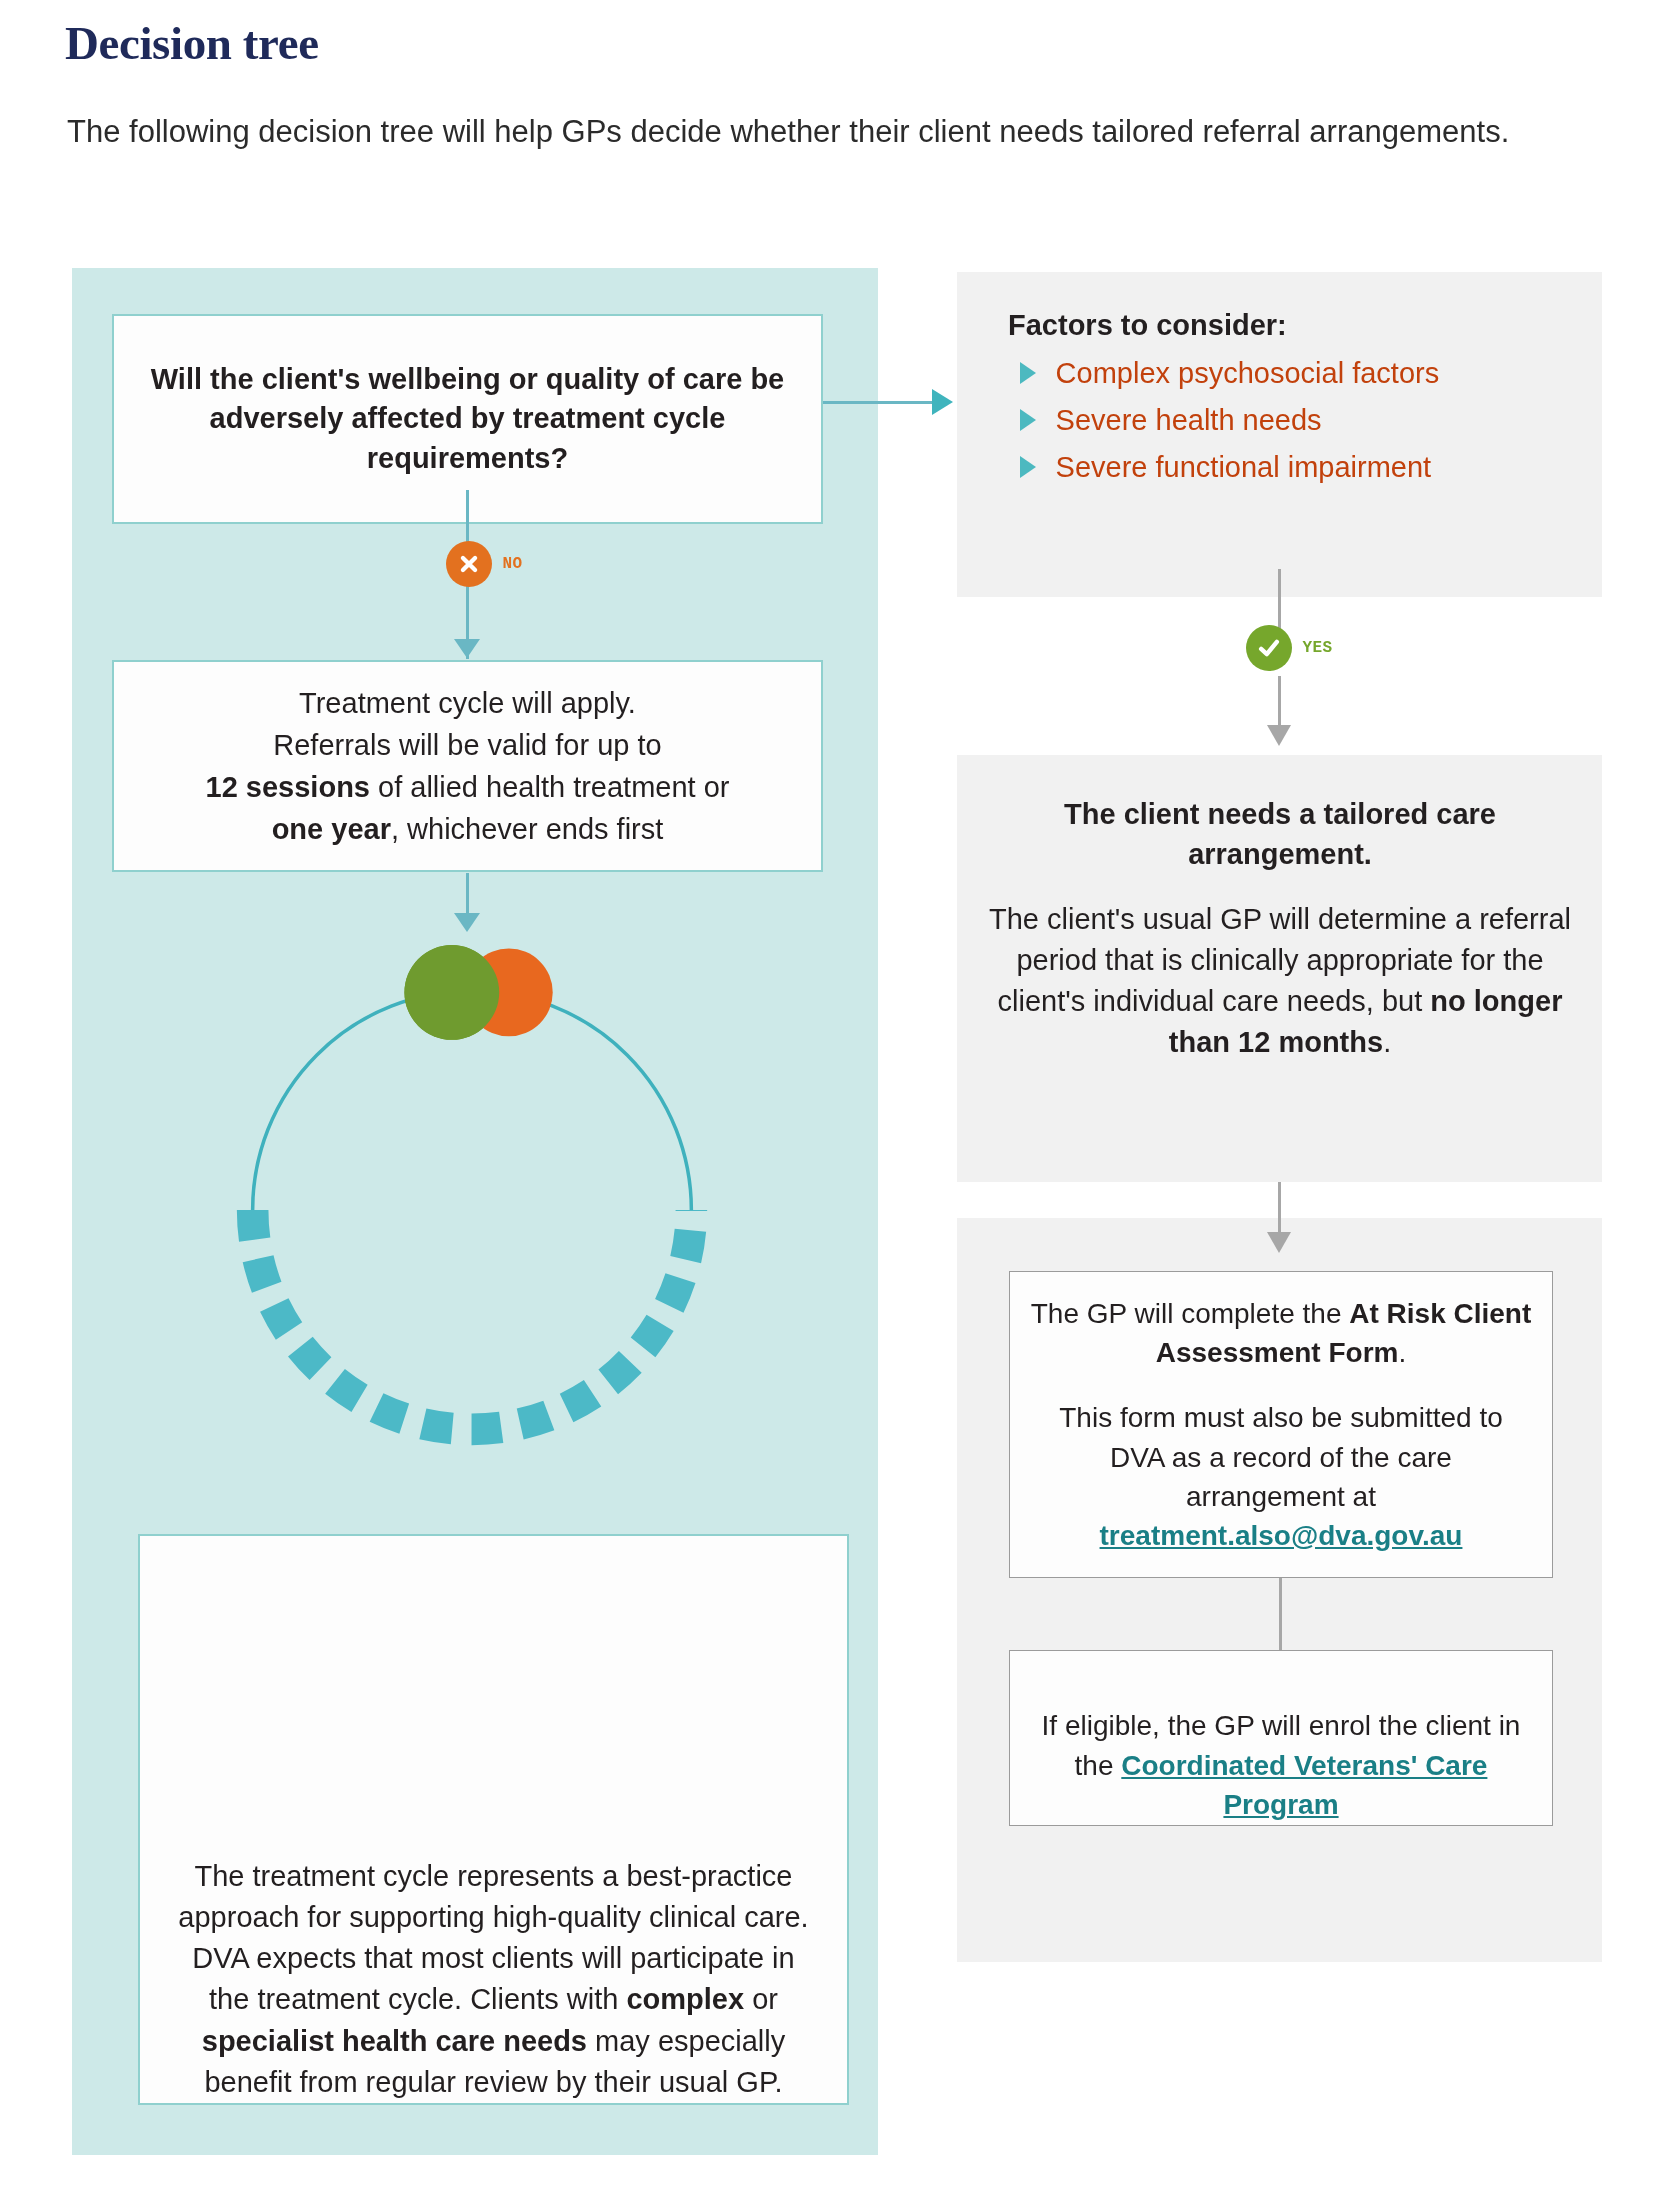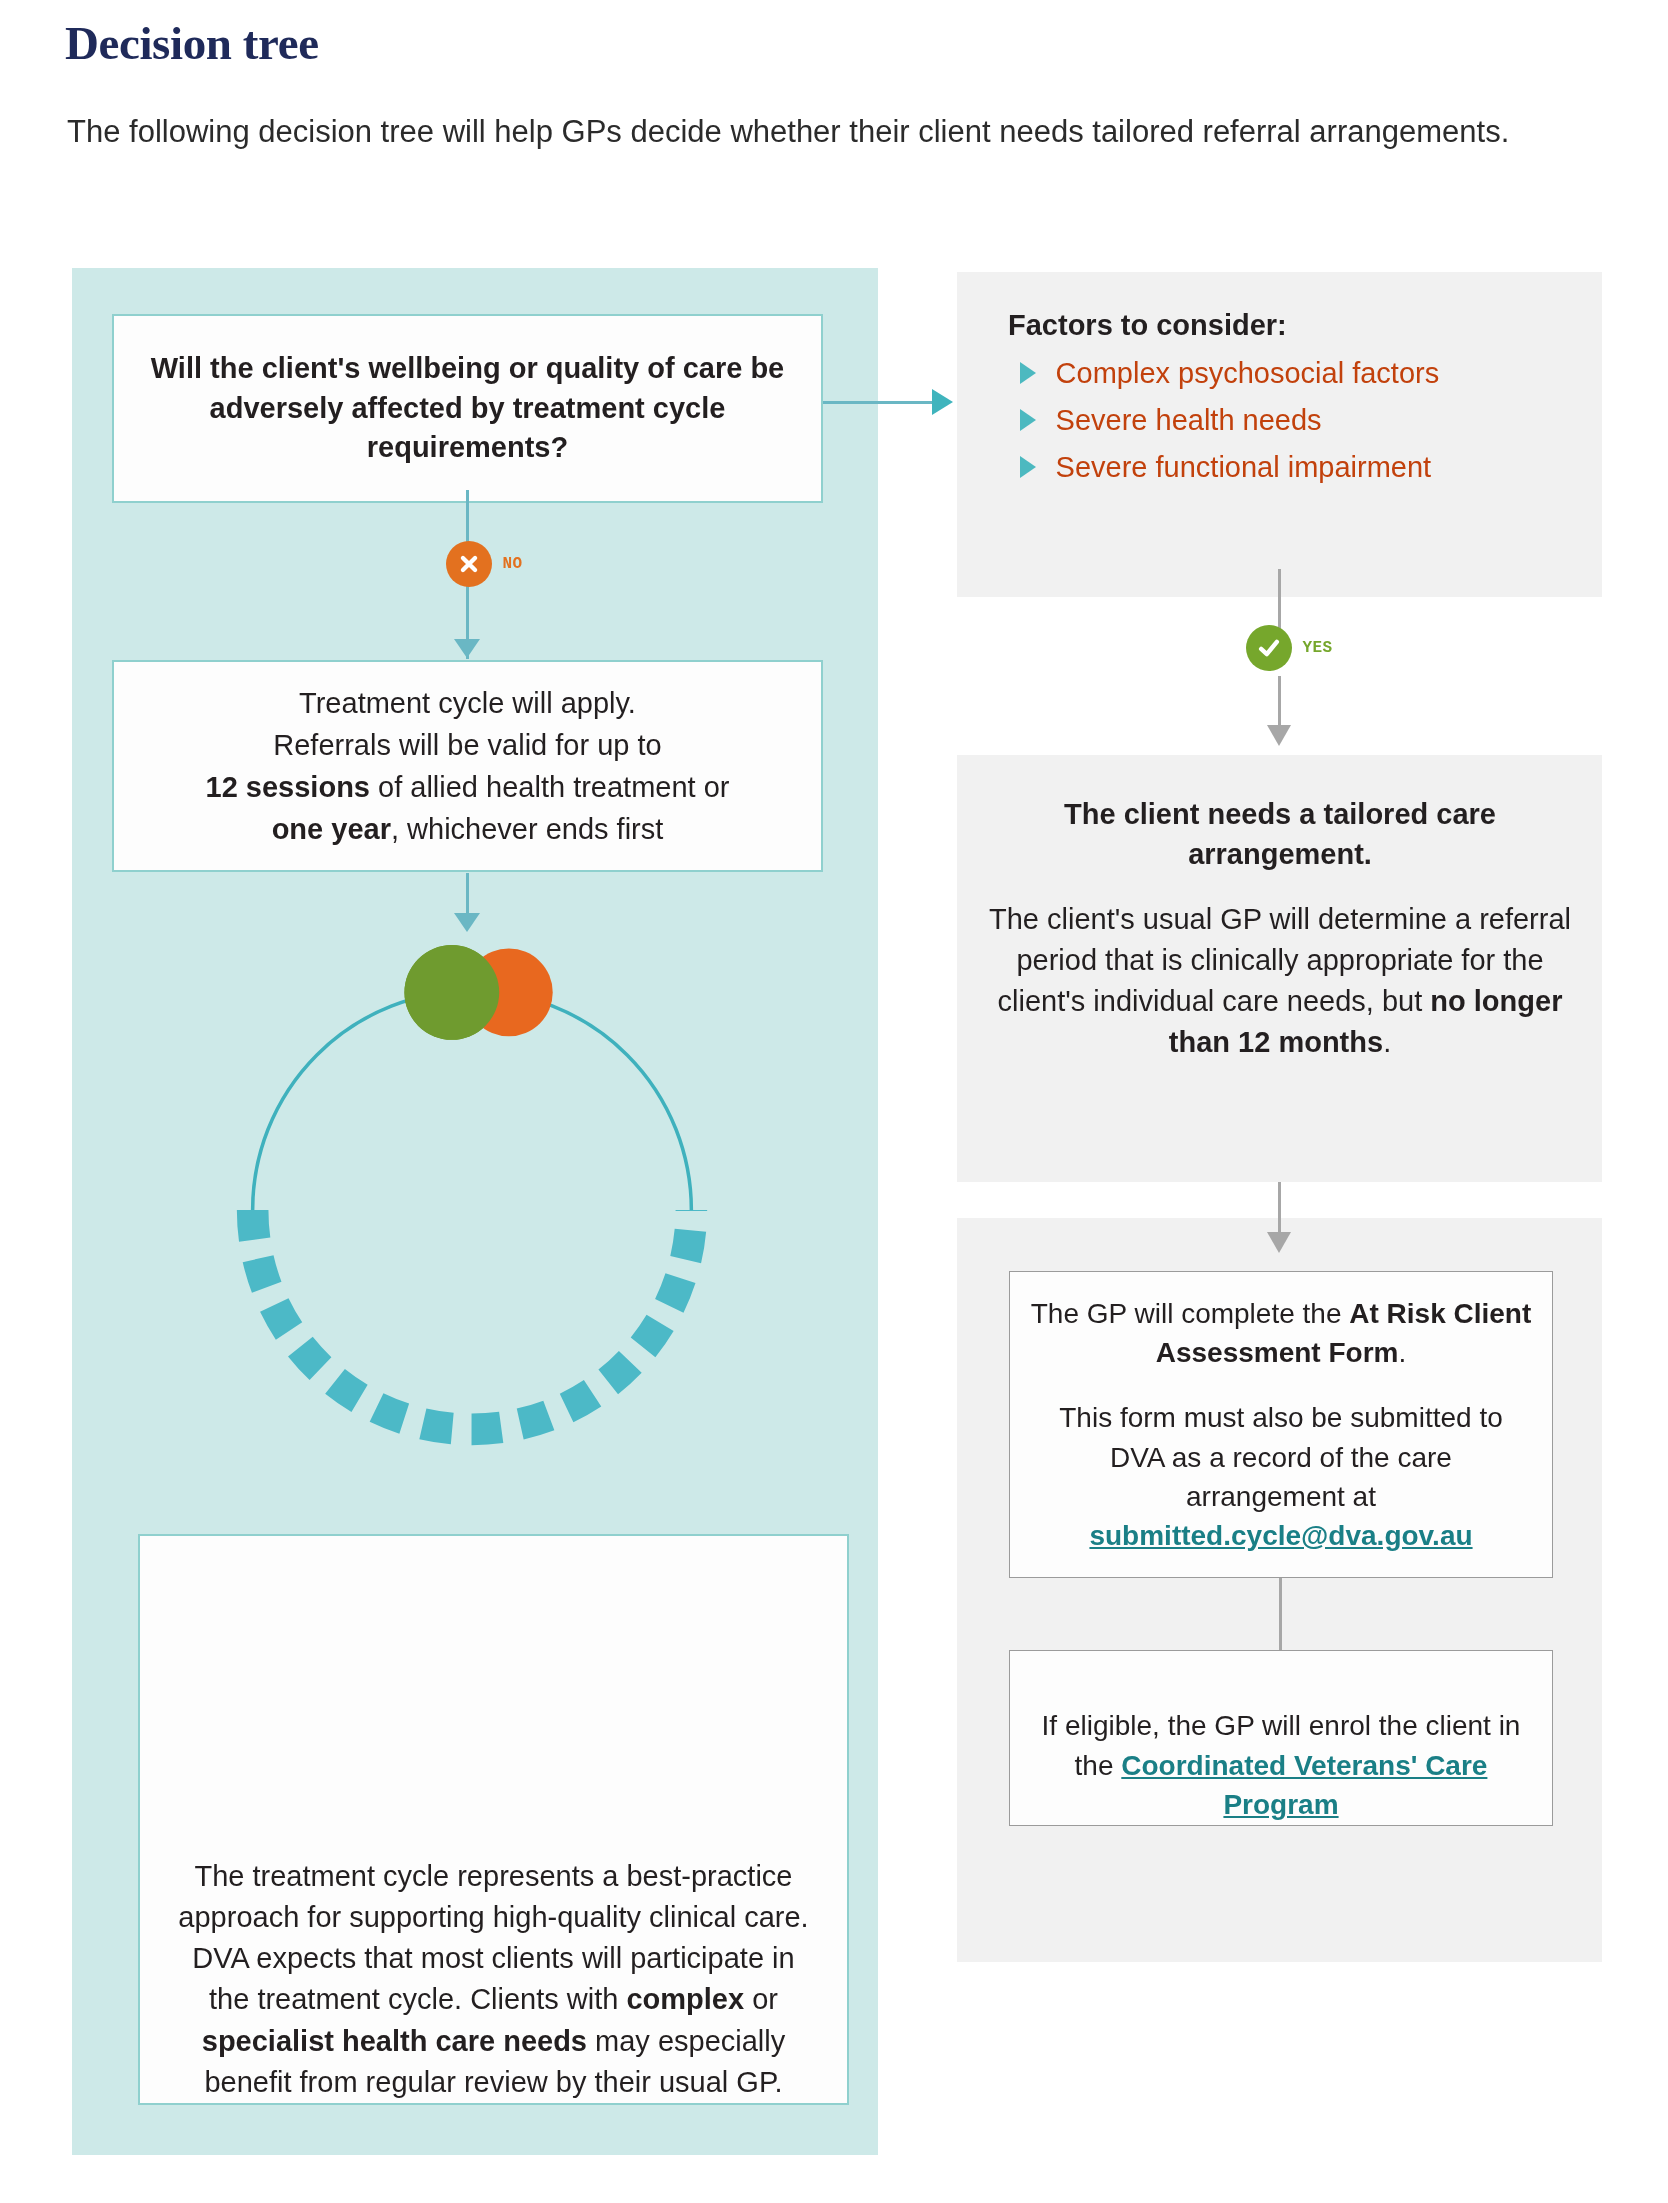--- a/index.html
+++ b/index.html
@@ -61,21 +61,21 @@
   .card-teal   { border: 2.6px solid #8fd0ce; }
   .card-gray   { border: 1.8px solid #9b9b9b; }
 
   .card-text {
     text-align: center;
     color: #231f20;
   }
 
   
   #box-question {
-    left: 112px; top: 314px; width: 711px; height: 189px;
+    left: 112px; top: 314px; width: 711px; height: 210px;
     display: flex; align-items: center; justify-content: center;
   }
   #box-question .card-text {
     font-weight: bold; font-size: 29px; line-height: 1.36; padding: 0 26px;
   }
 
   
   #box-apply {
     left: 112px; top: 660px; width: 711px; height: 212px;
     display: flex; align-items: center; justify-content: center;
@@ -321,21 +321,21 @@
 </div>
 
 <div class="vline vline-gray" style="left:1278px; top:1182px; height:54px;"></div>
 <div class="arrow-down-gray" style="left:1267px; top:1232px;"></div>
 
 <div id="box-form" class="card card-gray">
   <div class="card-text">
     <span>The GP will complete the </span><b>At Risk Client Assessment Form</b><span>.</span>
   </div>
   <div class="card-text">
-    <span>This form must also be submitted to DVA as a record of the care arrangement at </span><a class="link" href="#">submitted.cycle@dva.gov.au</a>
+    <span>This form must also be submitted to DVA as a record of the care arrangement at </span><a class="link" href="#">treatment.also@dva.gov.au</a>
   </div>
 </div>
 
 <div class="vline vline-gray" style="left:1279px; top:1578px; height:72px;"></div>
 
 <div id="box-cvc" class="card card-gray">
   <div class="card-text">
     <span>If eligible, the GP will enrol the client in the </span><a class="link" href="#">Coordinated Veterans' Care Program</a>
   </div>
 </div>

